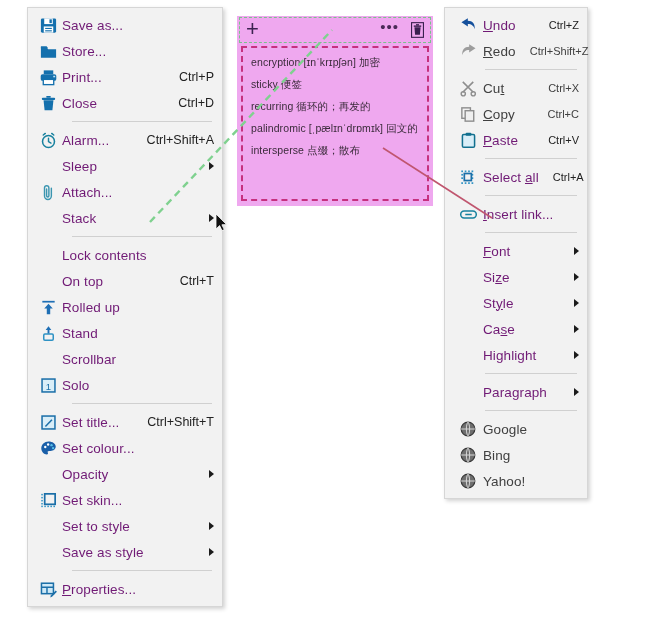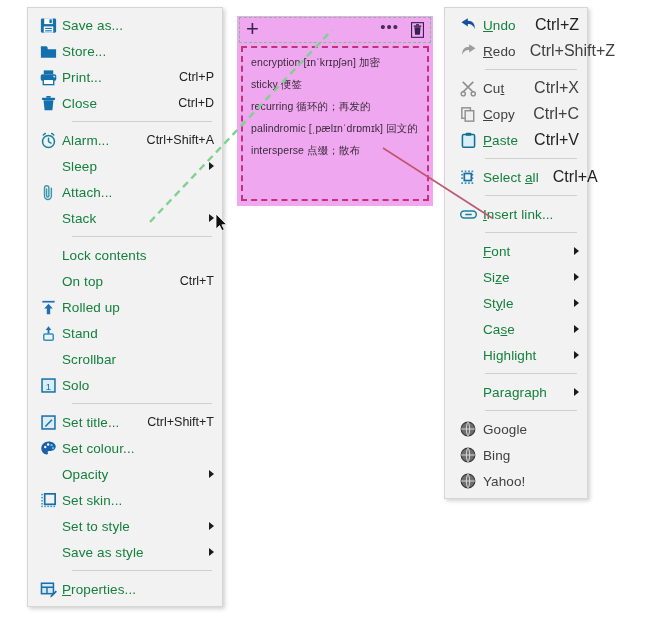--- a/index.html
+++ b/index.html
@@ -38,21 +38,21 @@
   .mi-icon {
     width: 28px;
     min-width: 28px;
     height: 22px;
     display: flex;
     align-items: center;
     justify-content: center;
   }
   .mi-label {
     font-size: 13.5px;
-    color: #15803d;
+    color: #701a75;
     letter-spacing: .1px;
   }
   .mi-accel {
     font-size: 13px;
     color: #222;
     margin-left: auto;
     padding-left: 14px;
   }
   .menu-item.disabled .mi-label,
   .menu-item.disabled .mi-accel { color: #404040; text-align: right; }
@@ -79,21 +79,21 @@
   #menu-left .mi-accel { font-size: 12.5px; }
 
   
   #menu-right {
     left: 444px;
     top: 7px;
     width: 144px;
   }
   #menu-right .menu-item { padding-left: 8px; }
   #menu-right .mi-icon { width: 30px; min-width: 30px; }
-  #menu-right .mi-accel { font-size: 16px; }
+  #menu-right .mi-accel { font-size: 11px; }
   #menu-right .sep { margin-left: 40px; }
 
   
   #sticky-note {
     position: absolute;
     left: 237px;
     top: 16px;
     width: 196px;
     height: 190px;
     background: #efa8ef;

